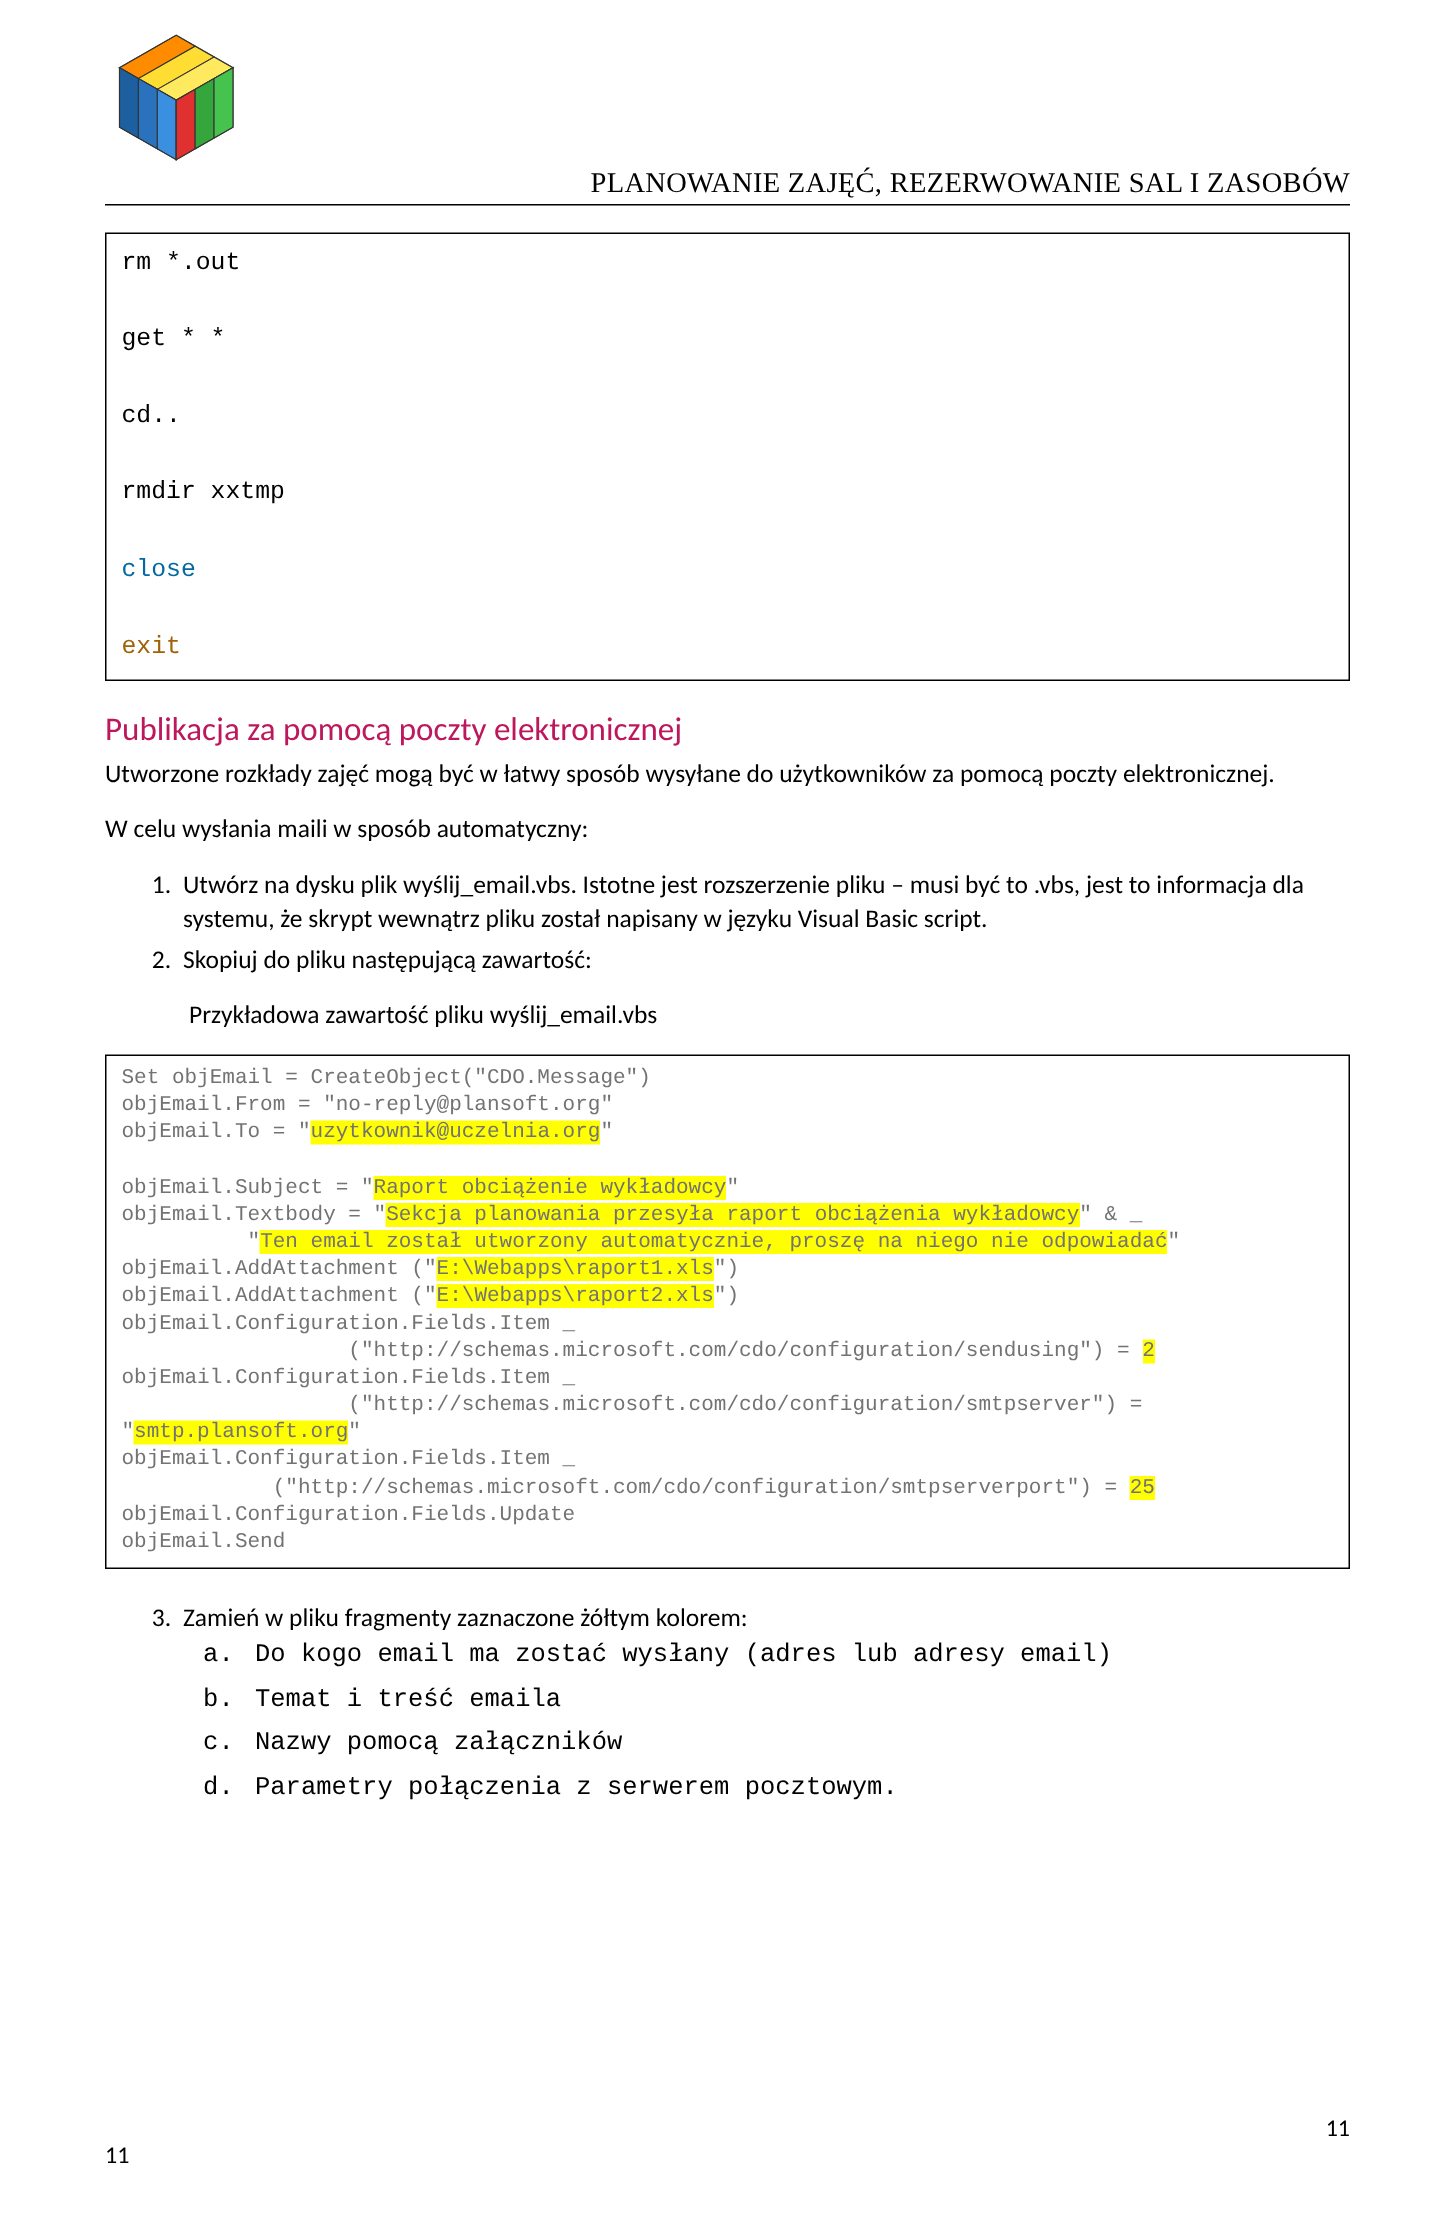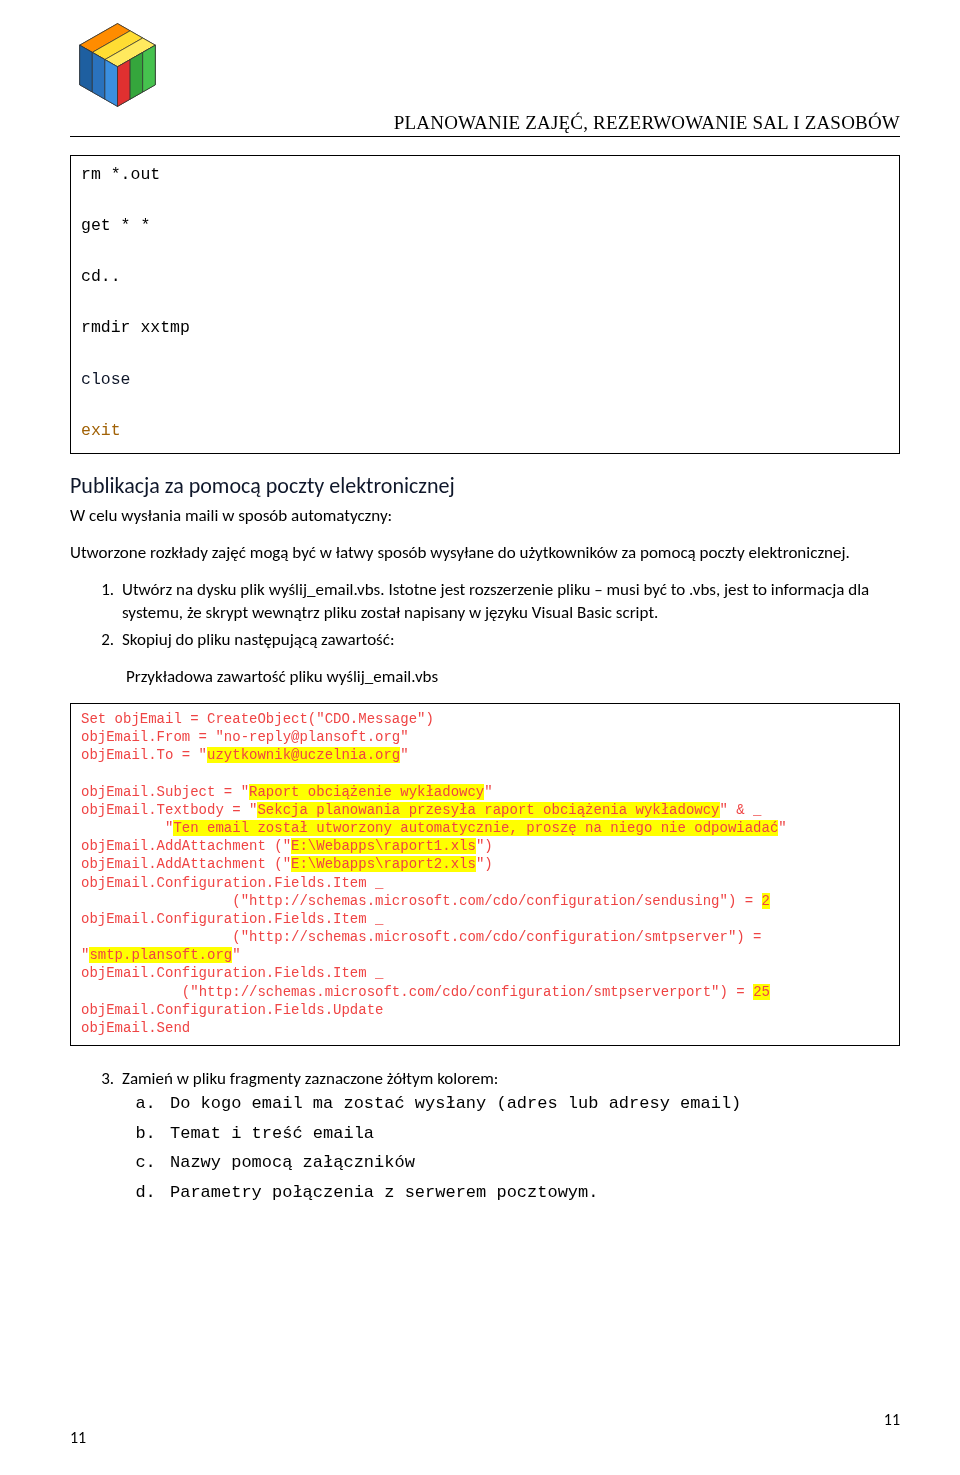--- a/index.html
+++ b/index.html
@@ -49,24 +49,24 @@
   .codebox {
     border: 1px solid #000;
     padding: 6px 10px 10px 10px;
     font-family: 'Courier New', monospace;
     font-size: 16.5px;
     line-height: 1.55;
     white-space: pre;
     margin-bottom: 18px;
     color: #000;
   }
-  .codebox .kw-close { color: #0f172a; }
+  .codebox .kw-close { color: #0369a1; }
   .codebox .kw-exit { color: #a16207; }
   .h2 {
-    color: #0f172a;
+    color: #be185d;
     font-size: 22px;
     font-weight: 400;
     margin-bottom: 6px;
   }
   .para {
     font-size: 17px;
     line-height: 1.35;
     margin-bottom: 14px;
   }
   .ol {
@@ -85,21 +85,21 @@
   }
   .sub-ol li { padding-left: 4px; }
   .codebox2 {
     border: 1px solid #000;
     padding: 6px 10px 8px 10px;
     font-family: 'Courier New', monospace;
     font-size: 14px;
     line-height: 1.3;
     white-space: pre-wrap;
     margin-bottom: 22px;
-    color: #ef4444;
+    color: #737373;
   }
   .hl { background: #ffff00; }
   .footer-left {
     position: absolute;
     bottom: 28px;
     left: 70px;
     font-size: 16px;
   }
   .footer-right {
     position: absolute;
@@ -139,22 +139,22 @@
 
 <span>cd..</span>
 
 <span>rmdir xxtmp</span>
 
 <span class="kw-close">close</span>
 
 <span class="kw-exit">exit</span></div>
 
   <div class="h2">Publikacja za pomocą poczty elektronicznej</div>
+  <div class="para">Utworzone rozkłady zajęć mogą być w łatwy sposób wysyłane do użytkowników za pomocą poczty elektronicznej.</div>
   <div class="para">W celu wysłania maili w sposób automatyczny:</div>
-  <div class="para">Utworzone rozkłady zajęć mogą być w łatwy sposób wysyłane do użytkowników za pomocą poczty elektronicznej.</div>
 
   <ol class="ol">
     <li><span>Utwórz na dysku plik wyślij_email.vbs.  Istotne jest rozszerzenie pliku – musi być to .vbs, jest to informacja dla systemu, że skrypt wewnątrz pliku został napisany w języku Visual Basic script.</span></li>
     <li><span>Skopiuj do pliku następującą zawartość:</span></li>
   </ol>
 
   <div class="para" style="margin-left:56px;">Przykładowa zawartość pliku wyślij_email.vbs</div>
 
   <div class="codebox2"><span>Set objEmail = CreateObject("CDO.Message")</span>
 <span>objEmail.From = "no-reply@plansoft.org"</span>

